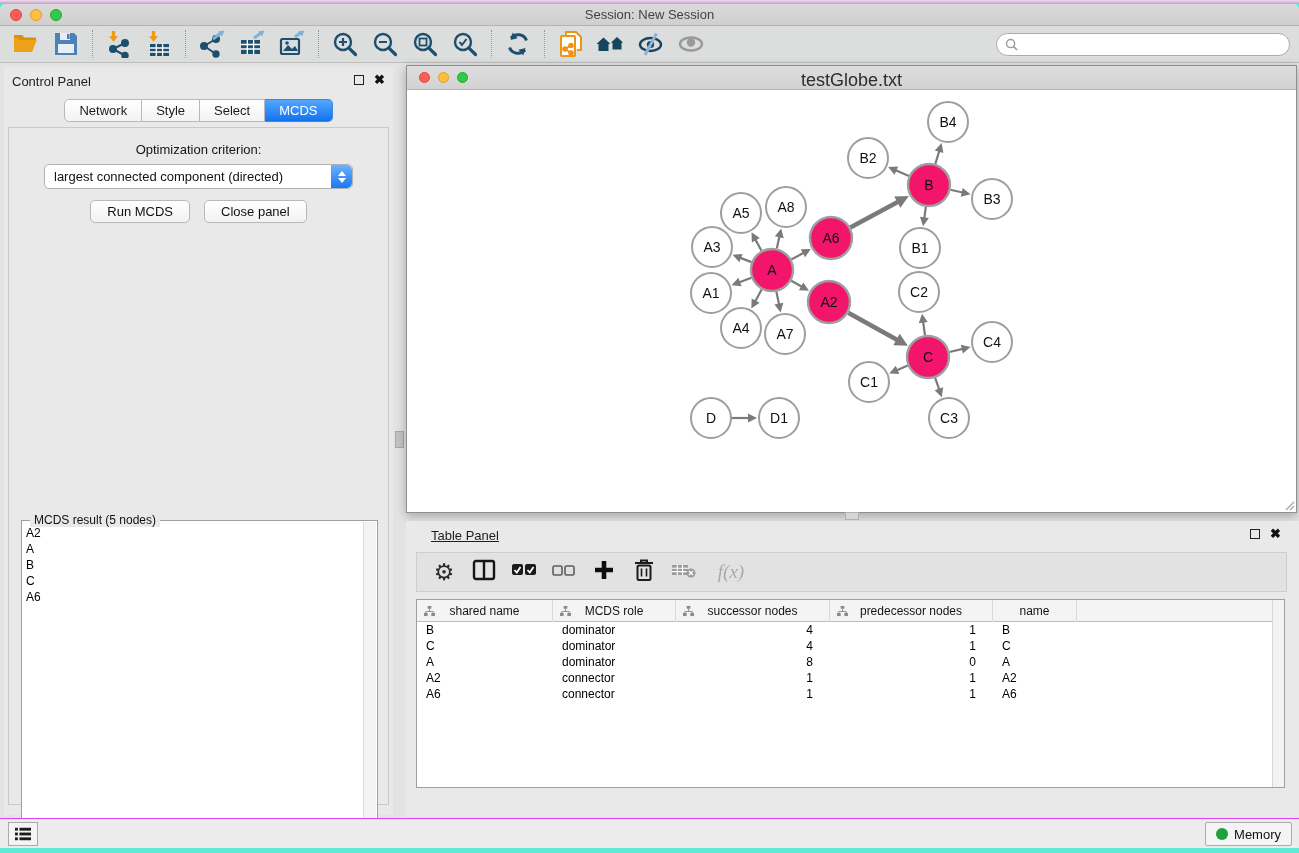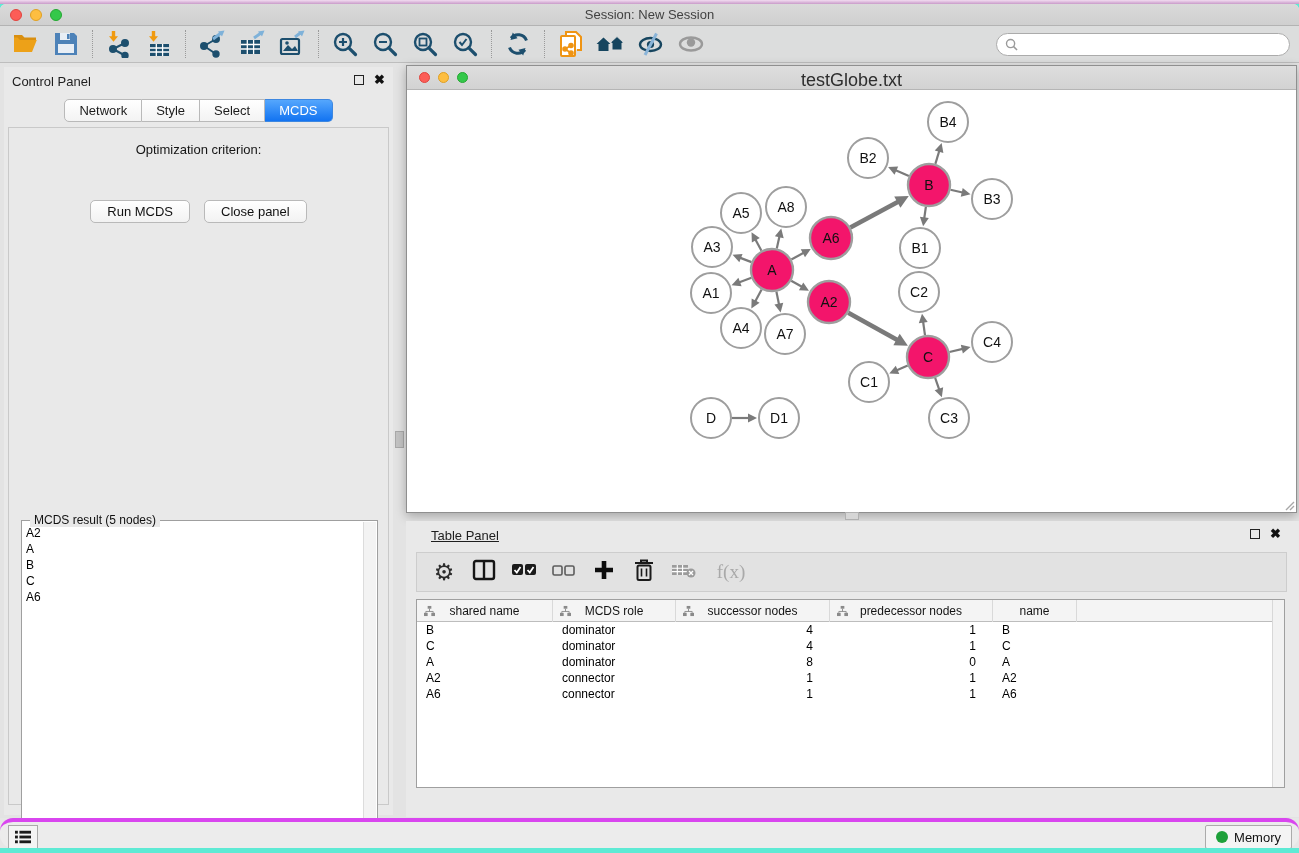--- a/index.html
+++ b/index.html
@@ -91,36 +91,36 @@
   .resize-grip { position:absolute; right:1px; bottom:1px; }
 
   
   .table-panel { position:absolute; left:406px; top:458px; width:893px; height:296px; background:#e9e9e9; }
   .tp-head { position:relative; height:28px; }
   .tp-head .panel-title { position:absolute; left:25px; top:7px; font-size:13px; color:#1e1e1e;text-decoration:underline; }
   .tp-toolbar { position:absolute; left:10px; top:31px; right:12px; height:40px; background:#e2e2e2;
     border:1px solid #cdcdcd; display:flex; align-items:center; padding-left:12px; gap:10px; }
   .tp-btn { width:30px; height:30px; display:flex; align-items:center; justify-content:center; }
   .gear-glyph { font-size:23px; color:#2d2d2d; line-height:26px; }
-  .fx-glyph { font-family:"Liberation Serif",serif; font-size:19px; color:#a9a9a9; }
+  .fx-glyph { font-family:"Liberation Serif",serif; font-style:italic; font-size:19px; color:#a9a9a9; }
 
   .data-table { position:absolute; left:10px; top:78px; right:14px; height:189px;
     border:1px solid #9f9f9f; background:#fff; overflow:hidden; }
   .dt-header { position:relative; height:22px; background:#f4f4f4; border-bottom:1px solid #bdbdbd; display:flex; }
   .dt-hcell { position:relative; height:22px; border-right:1px solid #d9d9d9; display:flex;
     align-items:center; justify-content:center; font-size:12px; color:#141414; }
   .dt-hcell .sitemap { position:absolute; left:7px; top:5px; }
   .dt-row { display:flex; height:16px; }
   .dt-cell { font-size:12px; color:#000; line-height:16px; white-space:nowrap; overflow:hidden; }
   .dt-scroll { position:absolute; right:0; top:0; bottom:0; width:12px; background:#f2f2f2; border-left:1px solid #d8d8d8; }
 
   .tp-tabs { position:absolute; left:0; right:0; top:272px; display:flex; justify-content:center; }
 
   
-  .statusbar { position:absolute; left:0; top:814px; width:100%; height:30px; background:#ececec; border-top:4px solid #d946ef;border-radius:13px; }
+  .statusbar { position:absolute; left:0; top:814px; width:100%; height:30px; background:#ececec; border-top:1px solid #d946ef; }
   .list-btn { position:absolute; left:8px; top:3px; width:30px; height:24px; background:#f4f4f4;
     border:1px solid #aaaaaa; display:flex; align-items:center; justify-content:center; }
   .memory-btn { position:absolute; right:7px; top:3px; height:24px; background:#f4f4f4;
     border:1px solid #ababab; border-radius:2px; display:flex; align-items:center; gap:6px;
     padding:0 10px; font-size:13px; color:#111; }
   .mem-dot { width:12px; height:12px; border-radius:50%; background:#1ea03a; }
 </style>
 </head>
 <body>
 
@@ -331,20 +331,27 @@
         </div>
         <div class="tabstrip" id="control-tabs">
             <div class="tab">Network</div>
             <div class="tab">Style</div>
             <div class="tab">Select</div>
             <div class="tab active">MCDS</div>
           </div>
 
         <div class="cp-content">
           <div class="opt-label">Optimization criterion:</div>
+          <div class="dropdown">
+            <span>largest connected component (directed)</span>
+            <span class="dd-stepper">
+                <span class="tri-up"></span>
+                <span class="tri-dn"></span>
+              </span>
+          </div>
           <div class="btn-row">
             <button class="push-btn">Run MCDS</button>
             <button class="push-btn">Close panel</button>
           </div>
 
           <div class="result-group">
             <span class="result-legend">MCDS result (5 nodes)</span>
             <div class="result-list" id="result-list">
                 <div class="result-item">A2</div>
                 <div class="result-item">A</div>

